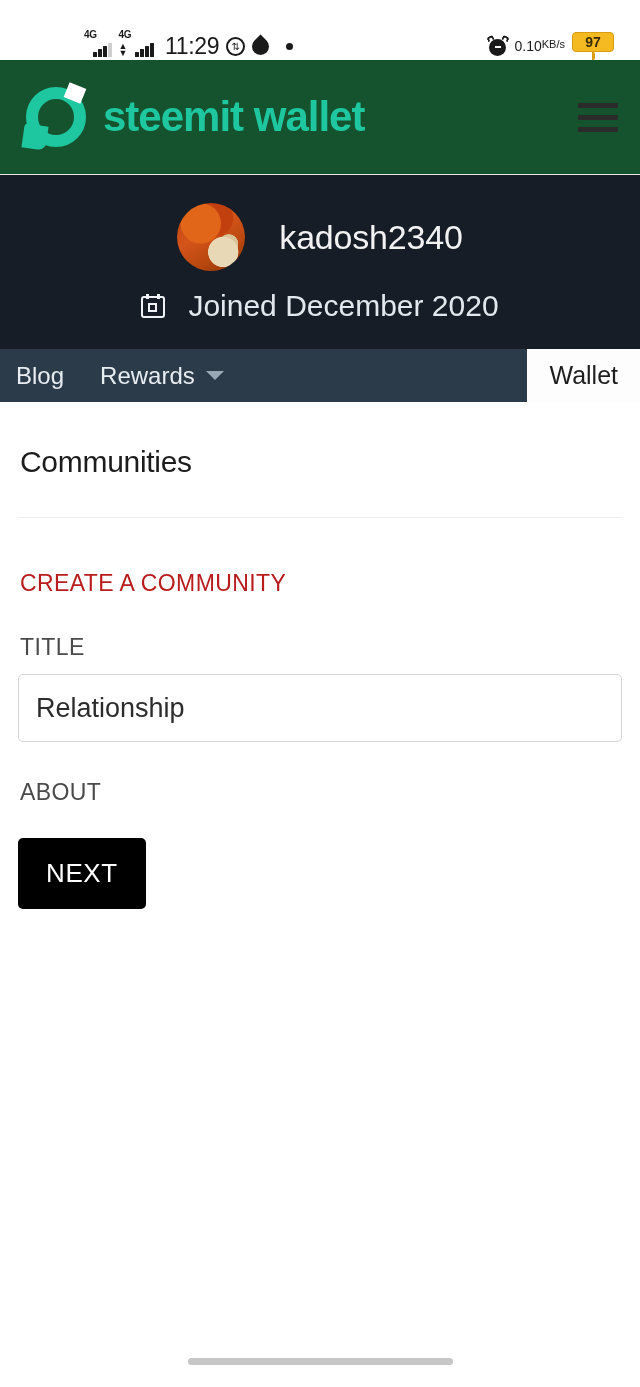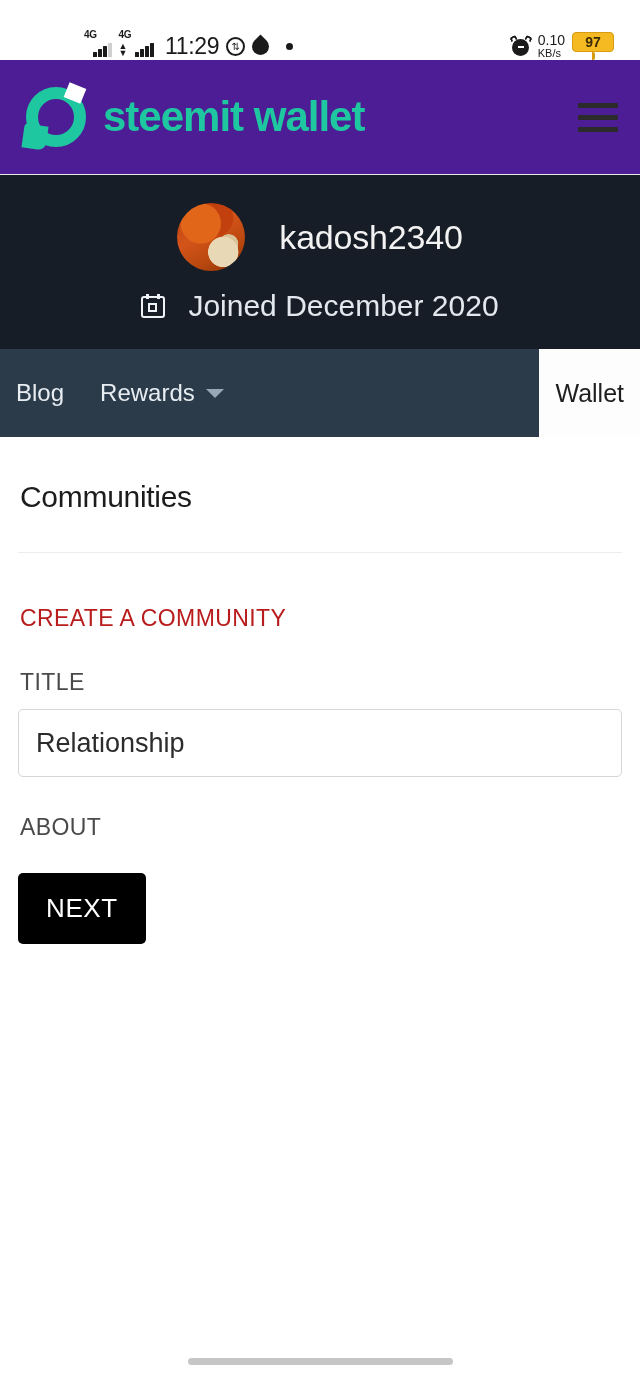--- a/index.html
+++ b/index.html
@@ -49,36 +49,36 @@
     width:17px;height:17px;border-radius:50%;background:#1a1a1a;
     position:absolute;bottom:0;left:1px;
   }
   .alarm .bell-l,.alarm .bell-r{
     position:absolute;top:0;width:7px;height:5px;border:2px solid #1a1a1a;
     border-bottom:none;border-radius:3px 3px 0 0;
   }
   .alarm .bell-l{left:-1px;transform:rotate(-25deg);}
   .alarm .bell-r{right:-1px;transform:rotate(25deg);}
   .alarm .hand{position:absolute;width:6px;height:2px;background:#fff;bottom:8px;left:7px;}
-  .netspeed{ display:flex; flex-direction:column; line-height:1.05; }
+  .netspeed{ display:flex; flex-direction:row; line-height:1.05; }
   .netspeed .v{ font-size:14px; }
   .netspeed .u{ font-size:11px; }
   .battery{ display:flex; align-items:center;flex-direction:column; }
   .battery .body{
     background:#f5b921; border:1.5px solid #d79c10; border-radius:4px;
     padding:1px 7px; font-size:14px; font-weight:bold; color:#3a2b00;
     min-width:42px; text-align:center;
   }
   .battery .cap{
     width:3px;height:8px;background:#d79c10;border-radius:0 2px 2px 0;margin-left:1px;
   }
 
   
   .appheader{
-    height:115px; background:#4c1d95;
+    height:115px; background:#14532d;
     display:flex; align-items:center; padding:0 22px;
     border-bottom:1px solid #e8e8e8;
   }
   .brand{ display:flex; align-items:center; gap:13px; }
   .logo-mark{ width:68px; height:68px; position:relative; }
   .logo-mark .ring{
     position:absolute; inset:4px;
     border:12px solid #1fc7a0; border-radius:50%;
   }
   .logo-mark .tail{
@@ -126,34 +126,34 @@
     position:absolute; left:7px; top:9px; width:9px; height:9px;
     border:2.5px solid #eef2f6;
   }
   .cal-icon .pin-l,.cal-icon .pin-r{
     position:absolute; top:0; width:3px; height:5px; background:#eef2f6;
   }
   .cal-icon .pin-l{ left:5px; } .cal-icon .pin-r{ right:5px; }
 
   
   .tabbar{
-    background:#2b3b4a; height:88px; display:flex; align-items:stretch;
+    background:#2b3b4a; height:53px; display:flex; align-items:stretch;
   }
   .tab{
     display:flex; align-items:center; padding:0 18px;
     color:#e8edf2; font-size:24px; cursor:pointer;
   }
   .tab:first-child{ padding-left:16px; }
   .tab .caret{
     width:0;height:0;border-left:9px solid transparent;border-right:9px solid transparent;
     border-top:9px solid #9aa8b5; margin-left:11px;
   }
   .tab.active{
     background:#fdfdfd; color:#1e1e1e; margin-left:auto;
-    padding:0 16px; font-size:25px;
+    padding:0 22px; font-size:25px;
   }
 
   
   .content{ padding:0 18px; background:#fff; }
   .page-title{
     font-size:30px; color:#1c1c1c; padding:43px 0 0 2px; letter-spacing:-0.3px;
   }
   .divider{ height:1px; background:#ededed; margin-top:38px; }
   .section-label{
     margin-top:52px; font-size:23px; color:#b91c1c; letter-spacing:0.4px; padding-left:2px;

